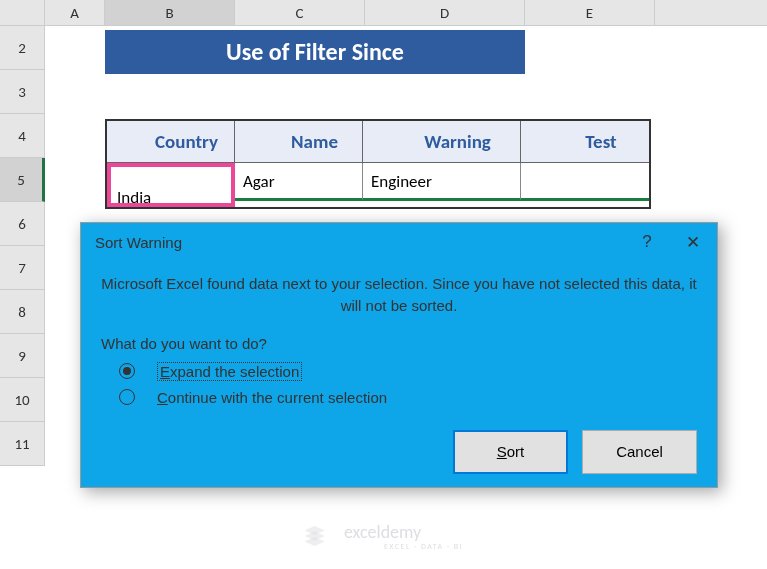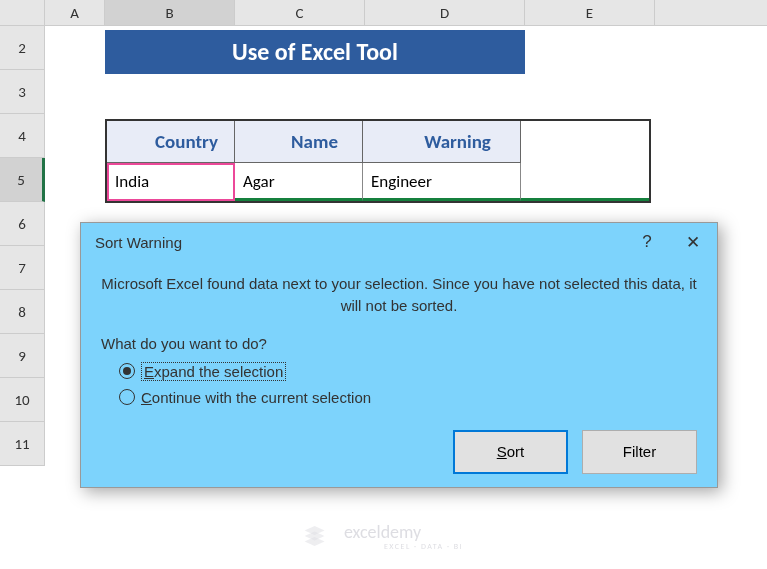--- a/index.html
+++ b/index.html
@@ -122,33 +122,33 @@
       height: 38px;
       border-right: 1px solid #888;
       border-bottom: 3px solid #15803d;
       line-height: 26px;
     }
     .tc-B { width: 128px; }
     .tc-C { width: 128px; }
     .tc-D { width: 158px; }
     .tc-E { width: 128px; }
     .table-data-cell.selected {
-      border: 2px solid #ec4899;
-      padding: 4px 6px;
+      border: 4px solid #ec4899;
+      padding: 18px 6px;
     }
     .no-right-border { border-right: none; }
     
     
     .dialog {
       position: absolute;
       top: 222px;
       left: 80px;
       width: 638px;
       height: 266px;
-      background: #7dd3fc;
+      background: #0ea5e9;
       border: 1px solid #999;
       box-shadow: 4px 4px 16px rgba(0,0,0,0.35);
       font-family: 'Segoe UI', Arial, sans-serif;
     }
     .dialog-titlebar {
       display: flex;
       justify-content: space-between;
       align-items: center;
       height: 38px;
       padding: 0 2px 0 14px;
@@ -180,21 +180,21 @@
     }
     .fieldset-label {
       margin-bottom: 10px;
     }
     .radio-group {
       padding-left: 18px;
     }
     .radio-option {
       display: flex;
       align-items: center;
-      gap: 6px;
+      gap: 22px;
       margin-bottom: 8px;
       cursor: pointer;
     }
     .radio-circle {
       width: 16px;
       height: 16px;
       border: 1.5px solid #333;
       border-radius: 50%;
       display: flex;
       align-items: center;
@@ -277,27 +277,28 @@
       <div class="row-header">7</div>
       <div class="row-header">8</div>
       <div class="row-header">9</div>
       <div class="row-header">10</div>
       <div class="row-header">11</div>
     </div>
     <div class="cells"></div>
   </div>
 </div>
 
-<div class="title-banner">Use of  Excel Tool</div>
+<div class="title-banner">Use of  Filter Since</div>
 
 <div class="data-table">
   <div class="table-row">
     <div class="table-header-cell tc-B">Country</div>
     <div class="table-header-cell tc-C">Name</div>
     <div class="table-header-cell tc-D">Warning</div>
+    <div class="table-header-cell tc-E no-right-border">Test</div>
   </div>
   <div class="table-row">
     <div class="table-data-cell tc-B selected">India</div>
     <div class="table-data-cell tc-C">Agar</div>
     <div class="table-data-cell tc-D">Engineer</div>
     <div class="table-data-cell tc-E no-right-border"></div>
   </div>
 </div>
 
 <div class="dialog">
@@ -319,21 +320,21 @@
         <span class="focus-box"><span><u>E</u><span>xpand the selection</span></span></span>
       </div>
       <div class="radio-option">
         <span class="radio-circle"></span>
         <span><u>C</u><span>ontinue with the current selection</span></span>
       </div>
     </div>
   </div>
   <div class="dialog-buttons">
     <button class="dialog-button primary"><u>S</u><span>ort</span></button>
-    <button class="dialog-button">Filter</button>
+    <button class="dialog-button">Cancel</button>
   </div>
 </div>
 
 <div class="watermark">
   <svg class="watermark-icon" viewBox="0 0 24 24" fill="none" stroke="#c8c8d0" stroke-width="1.5">
     <path d="M3 6 L12 2 L21 6 L12 10 Z" fill="#c8c8d0" opacity="0.5"></path>
     <path d="M3 12 L12 8 L21 12 L12 16 Z" fill="#c8c8d0" opacity="0.5"></path>
     <path d="M3 18 L12 14 L21 18 L12 22 Z" fill="#c8c8d0" opacity="0.5"></path>
   </svg>
   <div>

